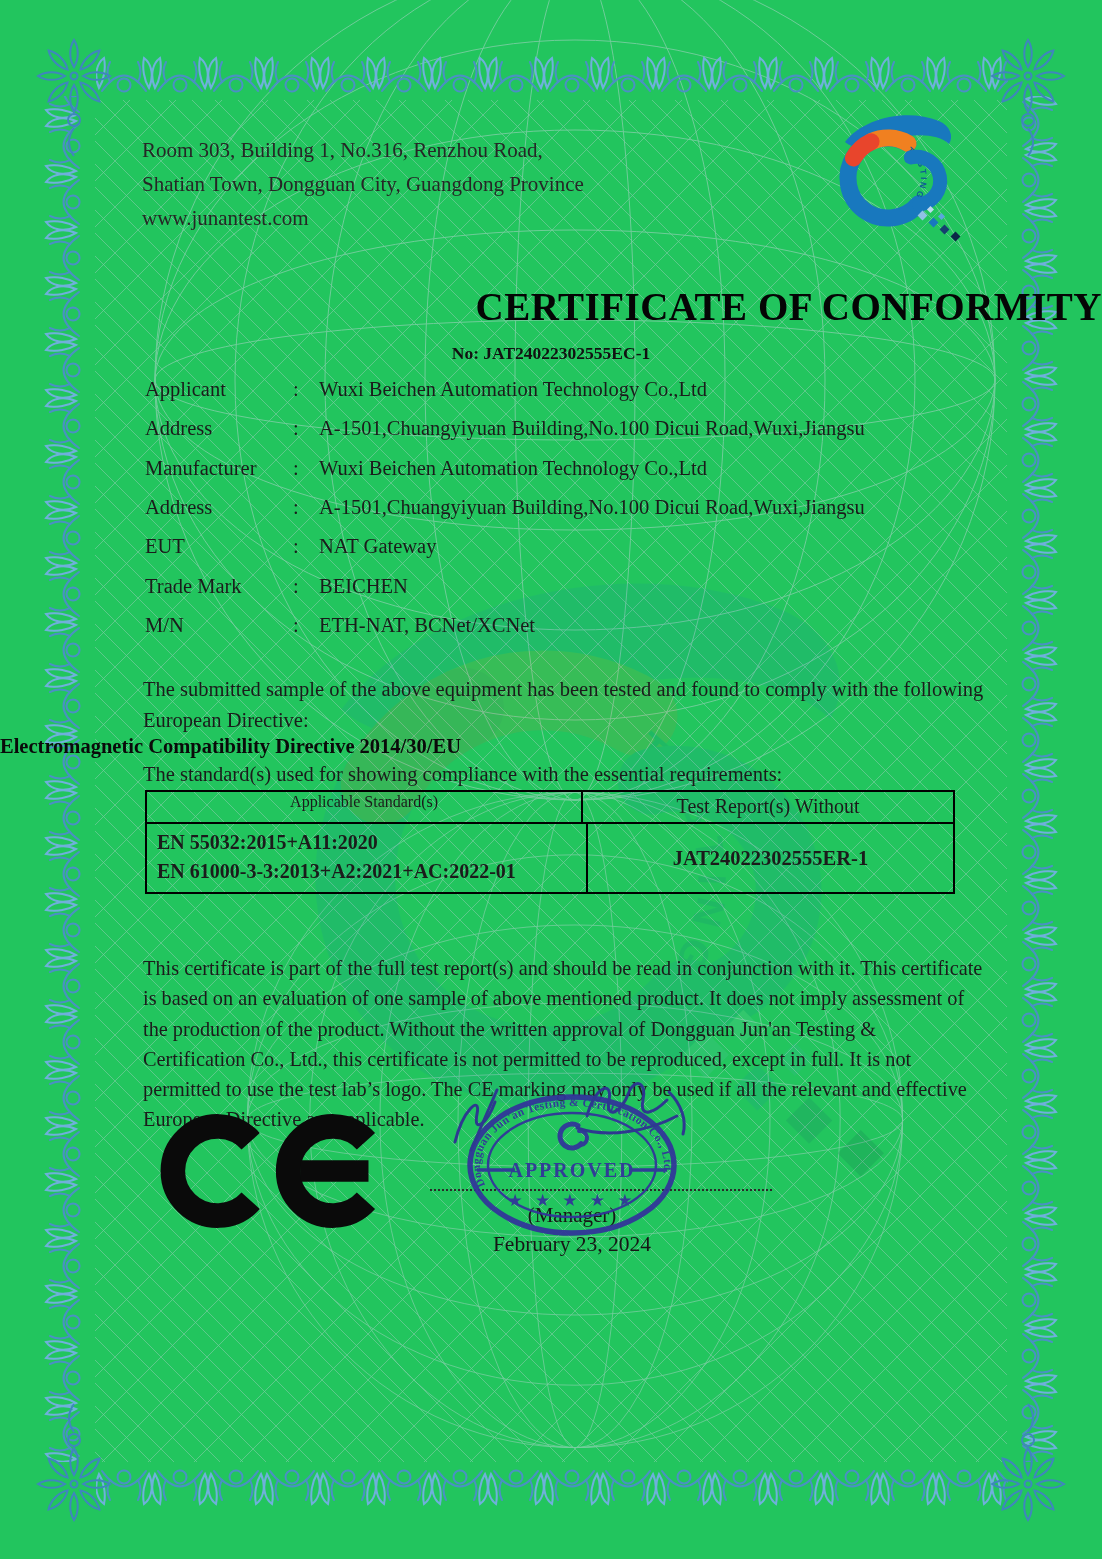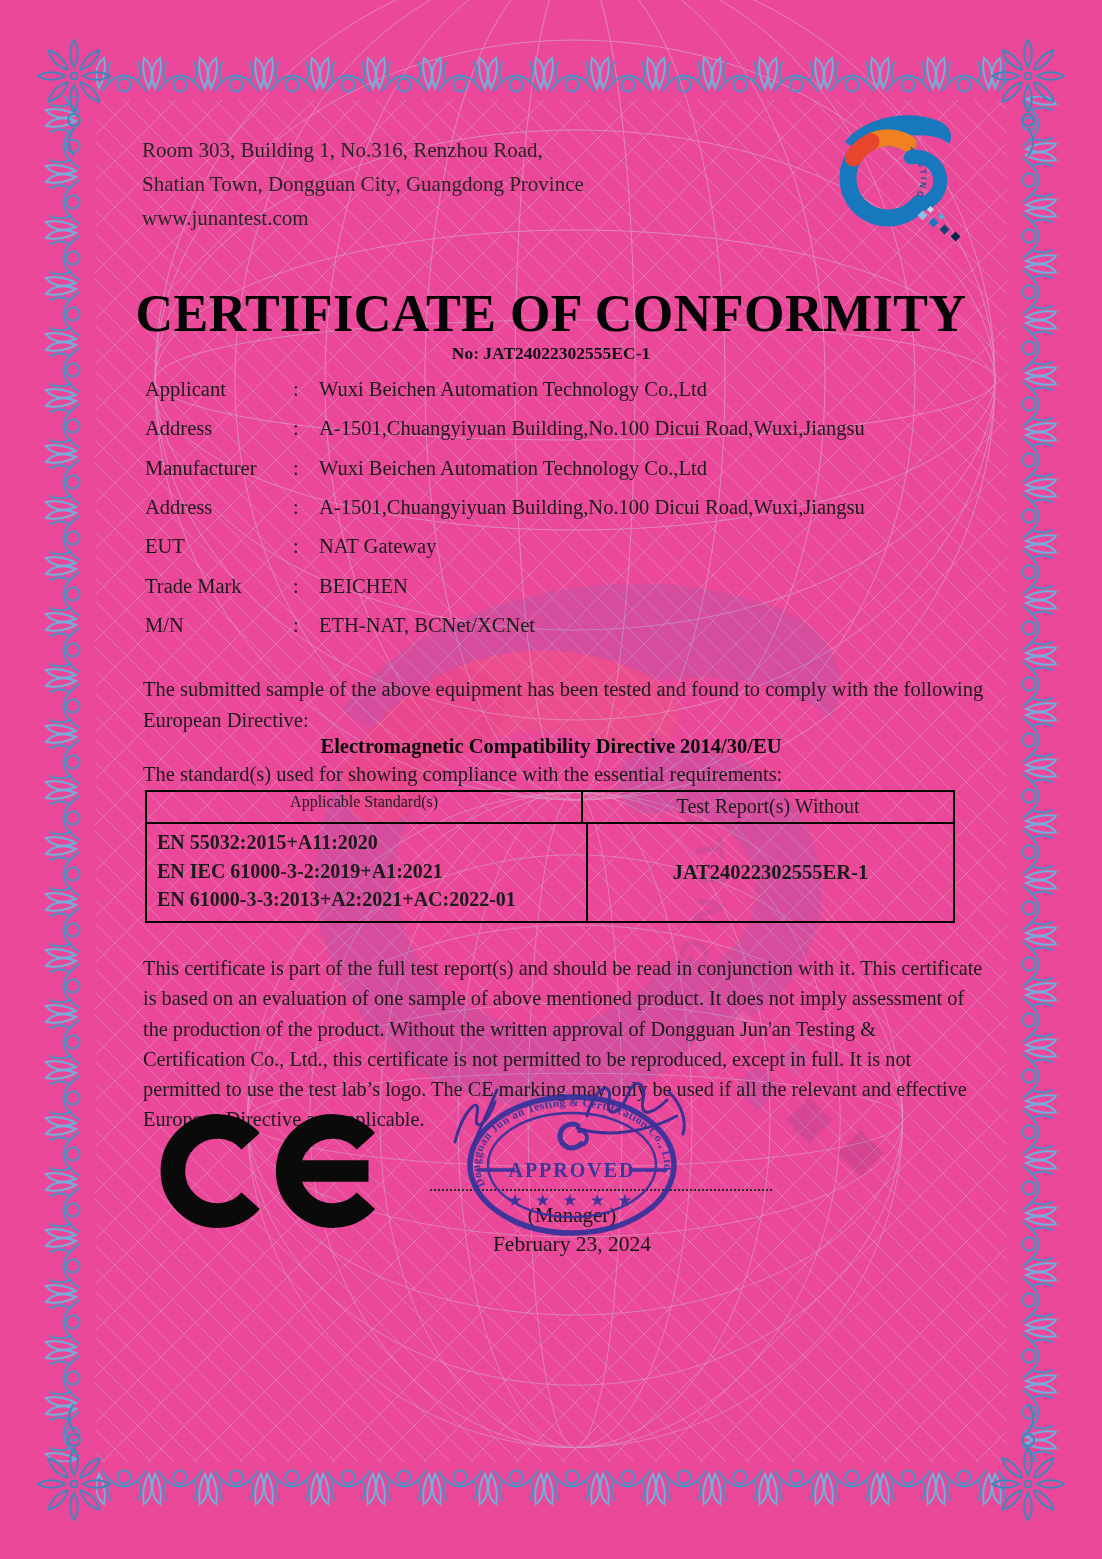--- a/index.html
+++ b/index.html
@@ -1,31 +1,31 @@
 <!DOCTYPE html>
 <html><head>
 <meta charset="utf-8">
 <style>
   html,body{margin:0;padding:0;background:#ffffff;}
-  .page{position:relative;width:1102px;height:1559px;background:#ec4899;overflow:hidden;
+  .page{position:relative;width:1102px;height:1559px;background:#22c55e;overflow:hidden;
         font-family:"Liberation Serif",serif;color:#1b1b1b;}
   .bg{position:absolute;left:0;top:0;width:1102px;height:1559px;}
   .address{position:absolute;left:142px;top:133px;font-size:21px;line-height:34px;color:#262626;}
   .logo-box{position:absolute;left:833px;top:106px;width:130px;height:148px;}
-  .title{position:absolute;left:0;width:1102px;top:284px;text-align:center;
-         font-size:52px;font-weight:bold;letter-spacing:.5px;color:#050505;}
+  .title{position:absolute;left:0;width:1102px;top:284px;text-align:right;
+         font-size:39px;font-weight:bold;letter-spacing:.5px;color:#050505;}
   .cert-no{position:absolute;left:0;width:1102px;top:343px;text-align:center;
            font-size:17.5px;font-weight:bold;color:#111;}
   .fields{position:absolute;left:145px;top:370px;width:830px;}
   .frow{display:flex;align-items:center;height:39.3px;font-size:20.5px;}
   .flabel{width:148px;}
   .fcolon{width:26px;}
   .fvalue{white-space:nowrap;}
   .intro{position:absolute;left:143px;top:674px;width:842px;font-size:20.5px;line-height:31px;}
-  .directive{position:absolute;left:0;width:1102px;top:735px;text-align:center;
+  .directive{position:absolute;left:0;width:1102px;top:735px;
              font-weight:bold;font-size:20.5px;color:#0a0a0a;}
   .std-intro{position:absolute;left:143px;top:763px;font-size:20.5px;}
   .std-table{position:absolute;left:145px;top:790px;width:806px;border:2px solid #000;}
   .tbl-head{display:flex;border-bottom:2px solid #000;}
   .th1{width:54%;border-right:2px solid #000;text-align:center;font-size:16px;padding:1px 0 4px;}
   .th2{width:46%;text-align:center;font-size:20px;padding:3px 0 4px;}
   .tbl-body{display:flex;}
   .td1{width:54%;border-right:2px solid #000;padding:4px 0 7px 10px;
        font-weight:bold;font-size:20px;line-height:28.5px;}
   .td2{width:46%;display:flex;align-items:center;justify-content:center;
@@ -187,21 +187,20 @@
   <div class="std-intro">The standard(s) used for showing compliance with the essential requirements:</div>
 
   <div class="std-table">
     <div class="tbl-head">
       <div class="th1">Applicable Standard(s)</div>
       <div class="th2">Test Report(s) Without</div>
     </div>
     <div class="tbl-body">
       <div class="td1">
         <div>EN 55032:2015+A11:2020</div>
-        <div>EN IEC 61000-3-2:2019+A1:2021</div>
         <div>EN 61000-3-3:2013+A2:2021+AC:2022-01</div>
       </div>
       <div class="td2">JAT24022302555ER-1</div>
     </div>
   </div>
 
   <div class="disclaimer">This certificate is part of the full test report(s) and should be read in conjunction with it. This certificate is based on an evaluation of one sample of above mentioned product. It does not imply assessment of the production of the product. Without the written approval of Dongguan Jun'an Testing &amp; Certification Co., Ltd., this certificate is not permitted to be reproduced, except in full. It is not permitted to use the test lab’s logo. The CE marking may only be used if all the relevant and effective European Directive are applicable.</div>
 
   <svg class="ce" viewBox="0 0 320 160">
     <g stroke="#0a0a0a" fill="none">

